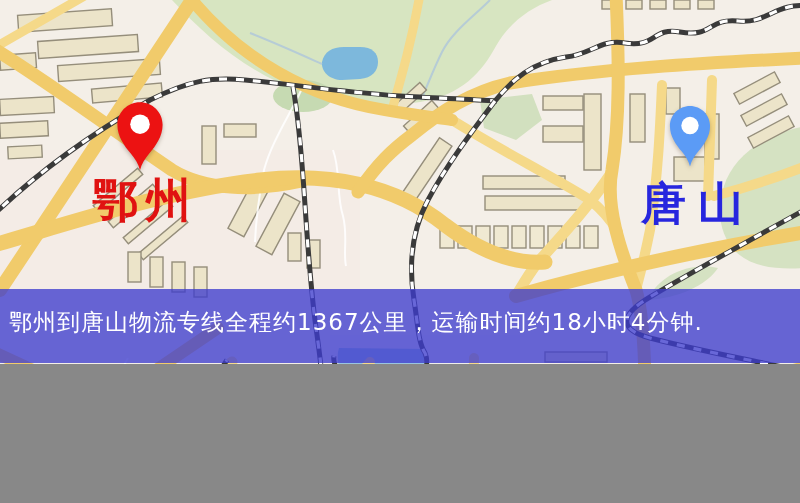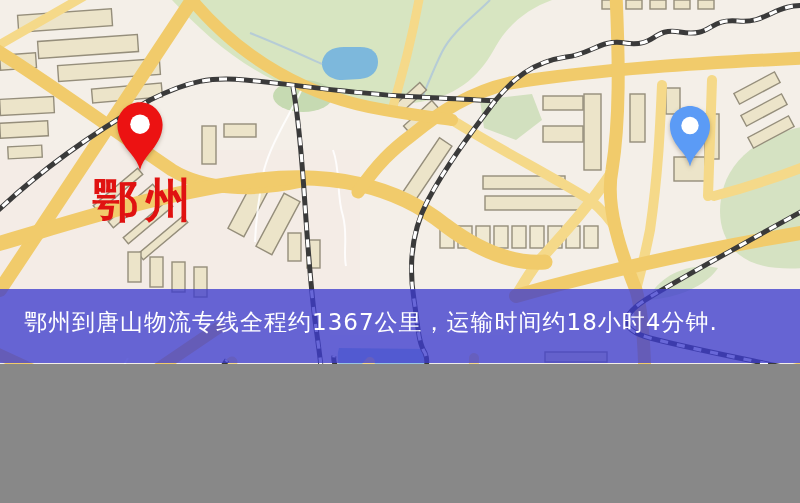--- a/index.html
+++ b/index.html
@@ -19,21 +19,21 @@
   .stm{fill:none;stroke:#b6ccd6;stroke-width:2;}
   .stw{fill:none;stroke:#ffffff;stroke-width:2;opacity:.85;}
   
   .banner{
     position:absolute;left:0;top:289px;width:800px;height:74px;
     background:rgba(62,60,205,0.78);
     display:flex;align-items:center;
   }
   .banner-text{
     color:#ffffff;font-size:23px;letter-spacing:1px;
-    padding-left:24px;white-space:nowrap;margin-top:-8px;
+    padding-left:9px;white-space:nowrap;margin-top:-8px;
   }
   
   .marker{position:absolute;}
   .pin{filter:drop-shadow(0 2px 2px rgba(60,40,20,.3));}
   .city-label{
     position:absolute;font-weight:bold;white-space:nowrap;line-height:1;
   }
   .origin-label{left:92px;top:177px;font-size:46px;letter-spacing:7px;color:#e01211;}
   .dest-label{left:641px;top:181px;font-size:45px;letter-spacing:12px;color:#2726de;}
 </style>
@@ -225,18 +225,19 @@
     </svg>
   </div>
   <div class="city-label origin-label">鄂州</div>
 
   <div class="marker" style="left:667px;top:104px;width:46px;height:64px;">
     <svg class="pin" width="46" height="64" viewBox="0 0 36 50">
       <path fill="#5b9bf6" d="M18 1.5 C9.3 1.5 2.3 8.5 2.3 17.2 C2.3 25.3 7 31.8 11.6 37.2 C14.6 40.9 17 44.6 18 48.8 C19 44.6 21.4 40.9 24.4 37.2 C29 31.8 33.7 25.3 33.7 17.2 C33.7 8.5 26.7 1.5 18 1.5 Z"></path>
       <circle cx="18" cy="16.8" r="6.8" fill="#ffffff"></circle>
     </svg>
   </div>
+  <div class="city-label dest-label">唐山</div>
 
   <div class="banner">
     <span class="banner-text">鄂州到唐山物流专线全程约1367公里，运输时间约18小时4分钟.</span>
   </div>
 
 </div>
 
 </body></html>

